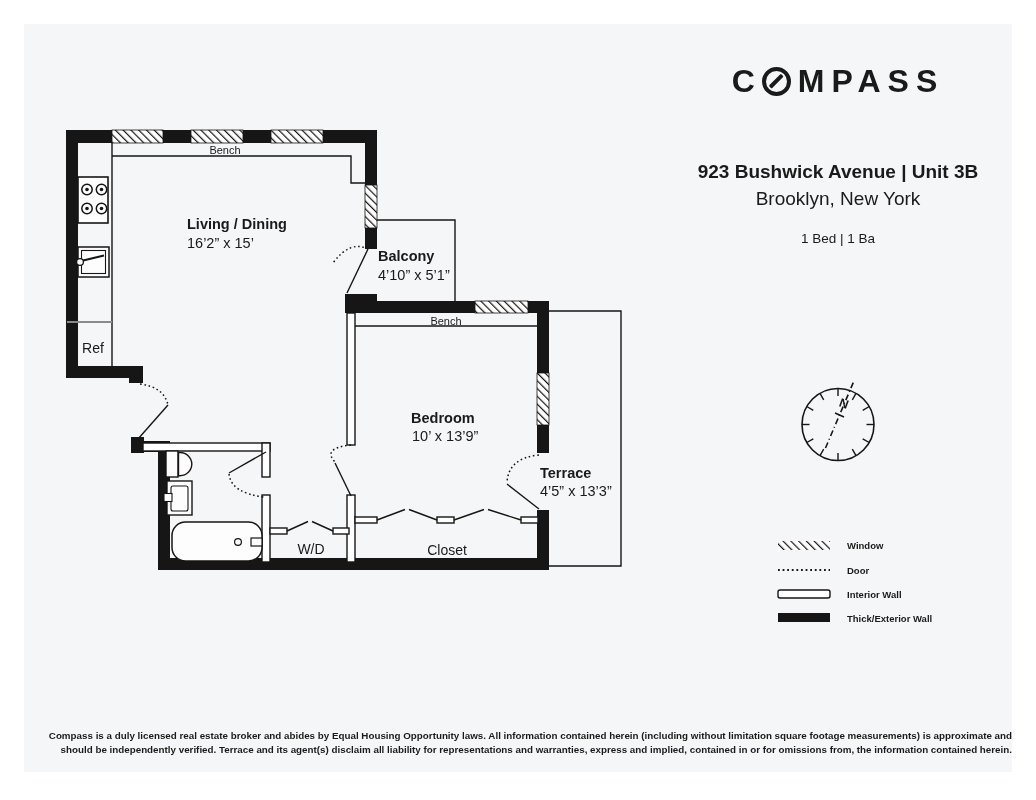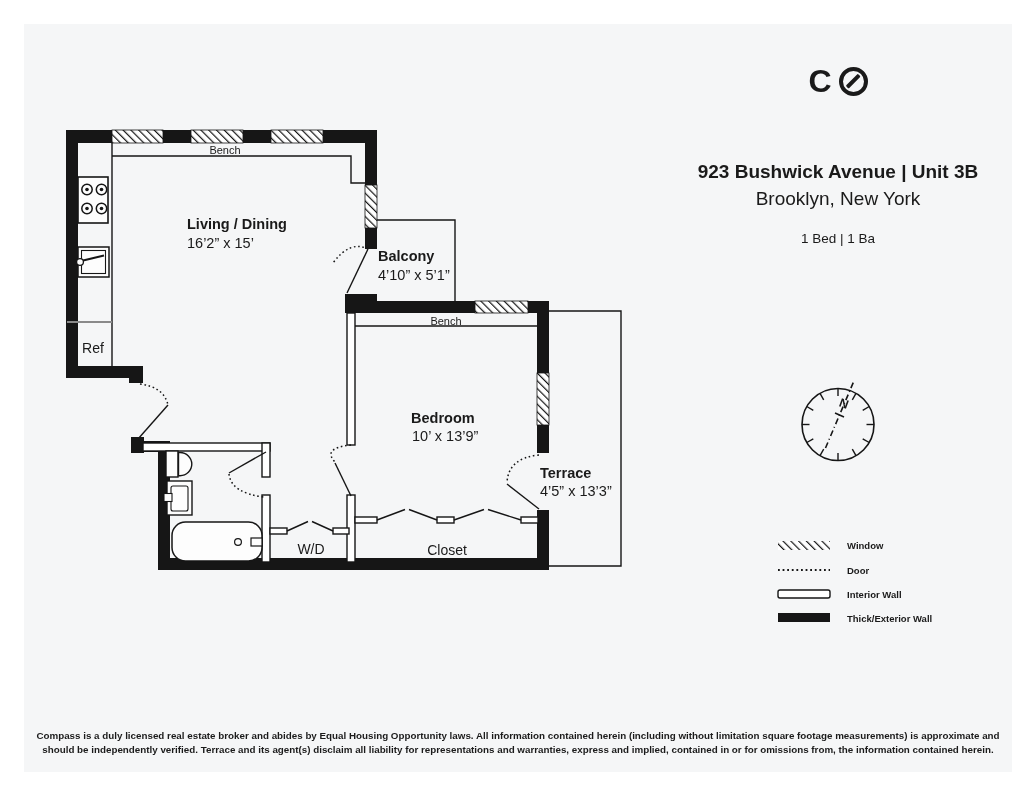--- a/index.html
+++ b/index.html
@@ -32,21 +32,21 @@
     transform:translate(-50%,-50%) rotate(45deg);border-radius:1px;
   }
   .title-block{
     position:absolute;left:620px;top:161px;width:436px;text-align:center;
   }
   .title-line1{font-size:19px;font-weight:700;line-height:22px;}
   .title-line2{font-size:19px;font-weight:400;line-height:22px;margin-top:5px;}
   .title-line3{font-size:13.5px;font-weight:400;margin-top:21px;}
   
   .disclaimer{
-    position:absolute;left:24px;top:729px;width:988px;text-align:center;
+    position:absolute;left:24px;top:729px;width:988px;text-align:right;
     font-size:9.8px;font-weight:700;color:#1b1b1b;line-height:13.5px;
   }
   .disclaimer div{white-space:nowrap;}
   
   svg text{font-family:"Liberation Sans", sans-serif;fill:#1a1a1a;}
   .fp-name{font-size:14.5px;font-weight:700;}
   .fp-dim{font-size:14.5px;font-weight:400;}
   .fp-small{font-size:11px;}
   .fp-mid{font-size:14px;}
   .legend-label{font-size:9.5px;font-weight:600;}
@@ -55,20 +55,21 @@
 </head>
 <body>
 
 <div class="panel"></div>
 
 <div class="logo-row">
   <span class="logo-letter first">C</span>
   <span class="logo-o">
       <span class="slash"></span>
     </span>
+  <span class="logo-letter">MPASS</span>
 </div>
 
 <div class="title-block">
   <div class="title-line1">923 Bushwick Avenue | Unit 3B</div>
   <div class="title-line2">Brooklyn, New York</div>
   <div class="title-line3">1 Bed | 1 Ba</div>
 </div>
 
 <svg class="plan-svg" width="1036" height="800" viewBox="0 0 1036 800">
   <defs>

